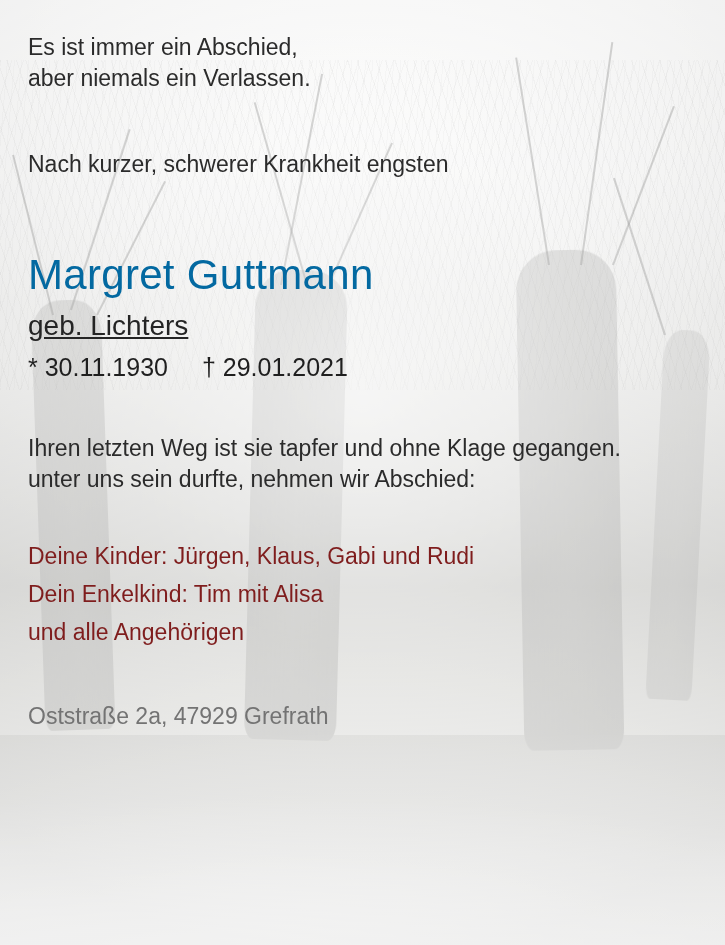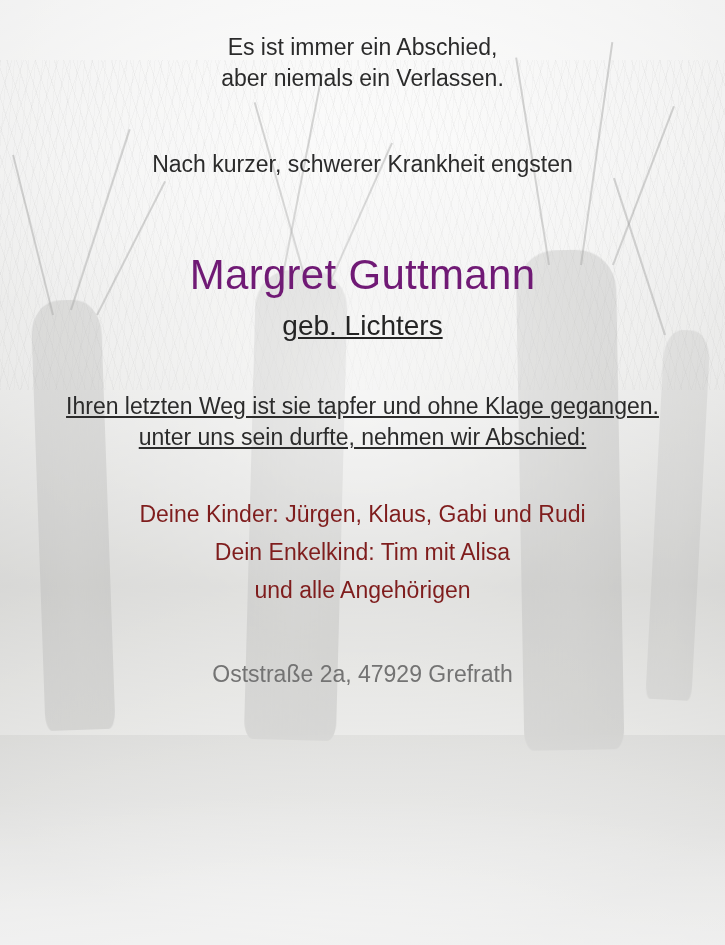--- a/index.html
+++ b/index.html
@@ -88,21 +88,20 @@
   .bg-wash {
     position: absolute;
     inset: 0;
     background: rgba(255,255,255,0.46);
   }
 
   
   .content {
     position: relative;
     z-index: 5;
-    text-align: center;
     padding: 0 28px;
   }
   .spacer-top { height: 32px; }
 
   .verse {
     font-size: 23px;
     line-height: 31px;
     color: #2b2b2b;
     margin: 0;
   }
@@ -113,21 +112,21 @@
     padding-top: 55px;
     color: #2b2b2b;
   }
   .name {
     font-size: 42px;
     line-height: 48px;
     font-weight: 400;
     margin: 0;
     padding-top: 72px;
     letter-spacing: 0.3px;
-    color: #701a75;
+    color: #0369a1;
   }
   .maiden {
     font-size: 28px;
     line-height: 30px;
     margin: 0;
     padding-top: 12px;
     color: #242424;
     text-decoration: underline;
   }
   .dates {
@@ -137,21 +136,20 @@
     padding-top: 10px;
     color: #1f1f1f;
   }
   .dates .gap { display: inline-block; width: 34px; }
   .para {
     font-size: 23px;
     line-height: 31px;
     margin: 0;
     padding-top: 50px;
     color: #2b2b2b;
-    text-decoration: underline;
   }
   .family {
     font-size: 23px;
     line-height: 38px;
     margin: 0;
     padding-top: 42px;
     color: #7f1d1d;
   }
   .address {
     font-size: 23px;
@@ -205,20 +203,23 @@
       <span class="line">Es ist immer ein Abschied,</span>
       <span class="line">aber niemals ein Verlassen.</span>
     </p>
 
     <p class="intro">Nach kurzer, schwerer Krankheit engsten</p>
 
     <h1 class="name">Margret Guttmann</h1>
 
     <p class="maiden">geb. Lichters</p>
 
+    <p class="dates">
+      <span>* 30.11.1930</span><span class="gap"></span><span>† 29.01.2021</span>
+    </p>
 
     <p class="para">
       <span class="line">Ihren letzten Weg ist sie tapfer und ohne Klage gegangen.</span>
       <span class="line">unter uns sein durfte, nehmen wir Abschied:</span>
     </p>
 
     <p class="family">
       <span class="line">Deine Kinder: Jürgen, Klaus, Gabi und Rudi</span>
       <span class="line">Dein Enkelkind: Tim mit Alisa</span>
       <span class="line">und alle Angehörigen</span>

